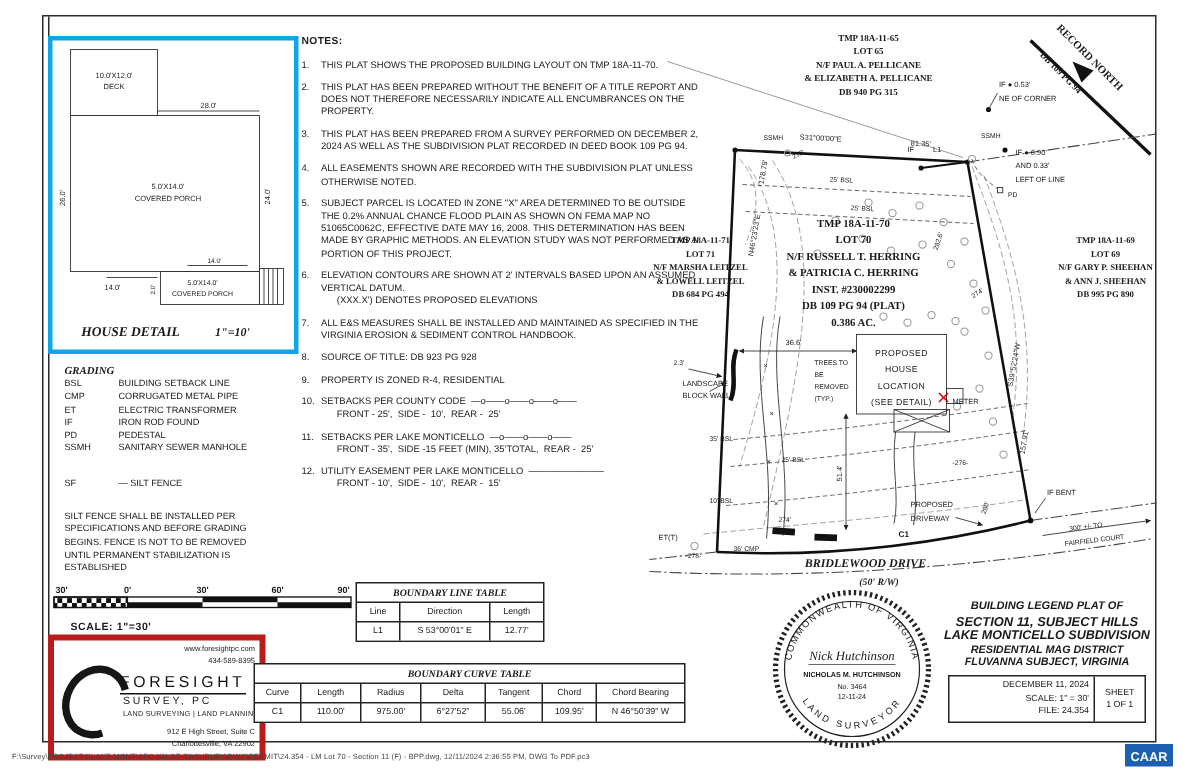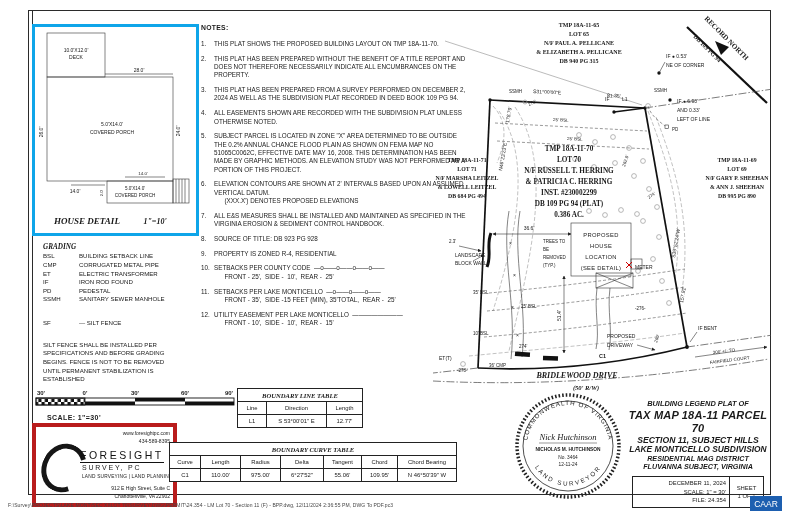--- a/index.html
+++ b/index.html
@@ -62,21 +62,21 @@
               font-style:italic;font-weight:bold;line-height:1.18}
   .tb1{font-size:7.4px}.tb2{font-size:11px;letter-spacing:.2px}.tb3{font-size:8.6px}
   .tb4{font-size:8.4px}.tb5{font-size:7.2px}.tb6{font-size:7.2px}
   .datebox{margin:4px auto 0;width:130px;border:1px solid #222;display:flex;
            font-style:normal;font-weight:normal;font-size:5.9px;text-align:right}
   .db-left{flex:1;padding:2px 3px;border-right:1px solid #222;line-height:1.5}
   .db-right{width:33px;display:flex;flex-direction:column;justify-content:center;
             text-align:center;line-height:1.4}
   .footer-path{position:absolute;left:8px;top:502px;font-size:5px;color:#454545;letter-spacing:.1px}
   .caar{position:absolute;left:750px;top:496px;width:32px;height:15px;background:#1d5fb0;
-        color:#fff;font-weight:normal;font-size:8.5px;display:flex;align-items:center;justify-content:center}
+        color:#fff;font-weight:bold;font-size:8.5px;display:flex;align-items:center;justify-content:center}
 </style>
 </head>
 <body>
 
 <div class="sheet">
   <div class="dbl"></div>
 
   <div class="hd-box">
     <svg width="159" height="204" viewBox="0 0 159 204">
       <g class="thin">
@@ -530,21 +530,20 @@
     </text>
     <text x="57" y="51" text-anchor="middle" font-family="Liberation Serif,serif" font-style="italic" font-size="8.5">Nick Hutchinson</text>
     <line x1="28" y1="54" x2="86" y2="54" stroke="#333" stroke-width=".5"></line>
     <text x="57" y="62" text-anchor="middle" font-size="4.8" font-weight="bold">NICHOLAS M. HUTCHINSON</text>
     <text x="57" y="70" text-anchor="middle" font-size="4.8">No. 3464</text>
     <text x="57" y="77" text-anchor="middle" font-size="4.8">12-11-24</text>
   </svg>
 
   <div class="titleblock">
     <div class="tb1">BUILDING LEGEND PLAT OF</div>
-    <div class="tb2">TAX MAP 18A-11 PARCEL 70</div>
     <div class="tb3">SECTION 11, SUBJECT HILLS</div>
     <div class="tb4">LAKE MONTICELLO SUBDIVISION</div>
     <div class="tb5">RESIDENTIAL MAG DISTRICT</div>
     <div class="tb6">FLUVANNA SUBJECT, VIRGINIA</div>
     <div class="datebox">
       <div class="db-left">
         <div>DECEMBER 11, 2024</div>
         <div>SCALE: 1" = 30'</div>
         <div>FILE: 24.354</div>
       </div>

